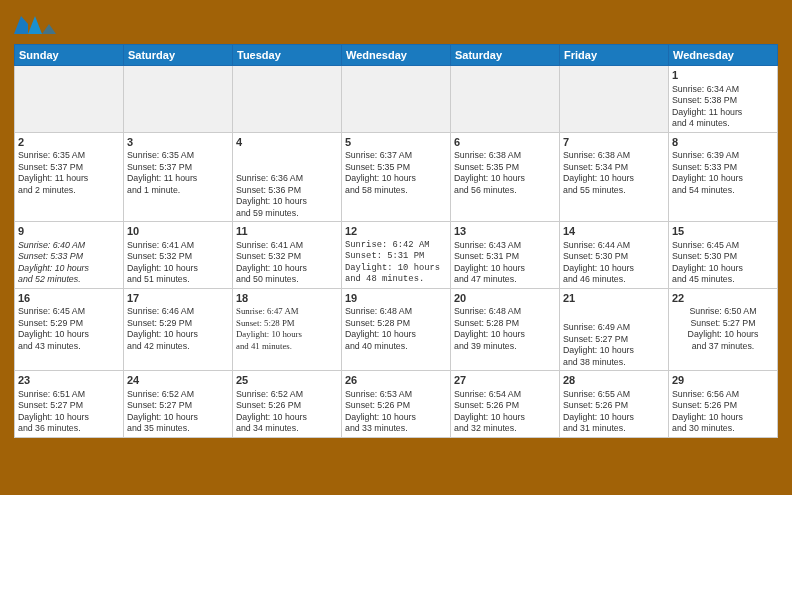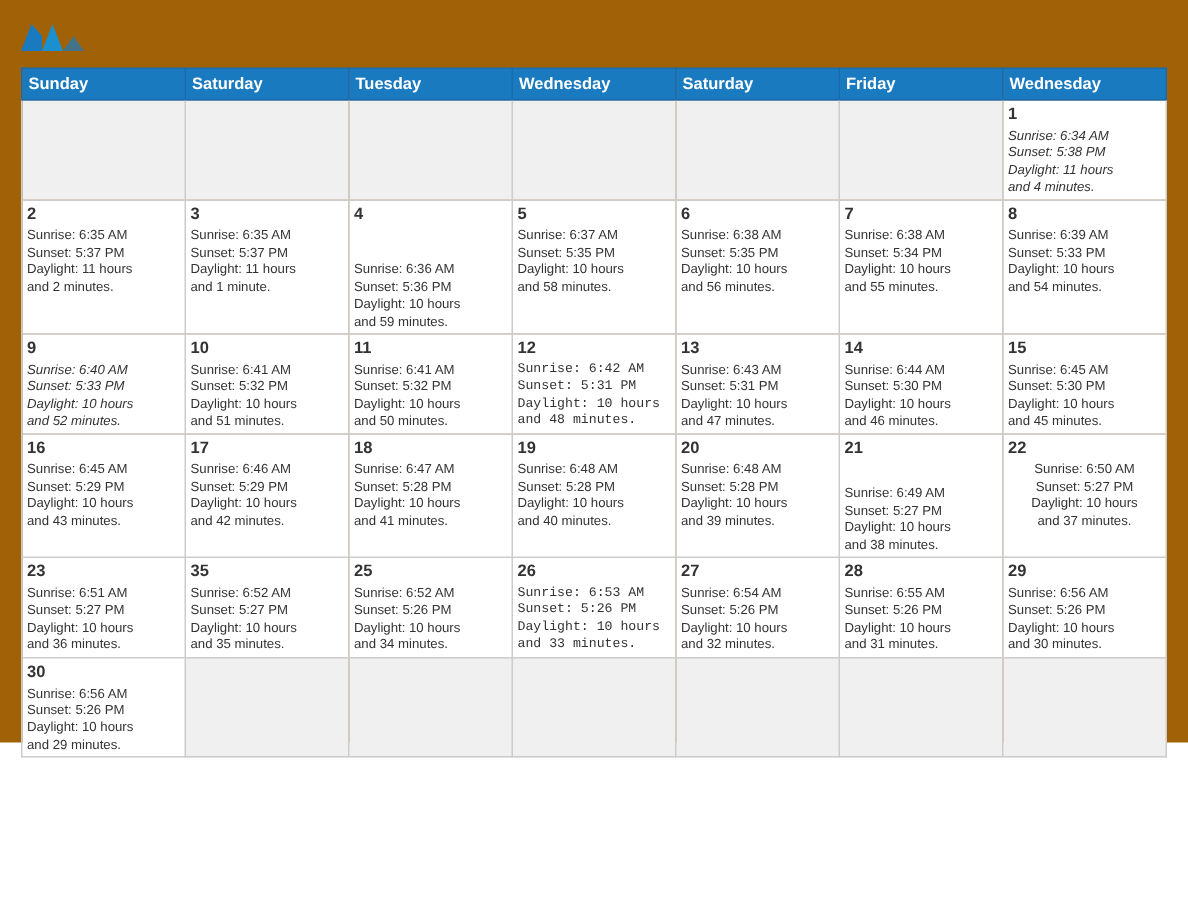--- a/index.html
+++ b/index.html
@@ -121,21 +121,21 @@
     <tbody id="calendar-body">
     <tr>
           <td class="empty"></td>
           <td class="empty"></td>
           <td class="empty"></td>
           <td class="empty"></td>
           <td class="empty"></td>
           <td class="empty"></td>
           <td>
             <span class="day-num">1</span>
-            <div class="day-info" style="white-space: pre-line; font-style: italic;">Sunrise: 6:34 AM
+            <div class="day-info" style="white-space: pre-line;">Sunrise: 6:34 AM
 Sunset: 5:38 PM
 Daylight: 11 hours
 and 4 minutes.</div>
           </td>
         </tr>
         <tr>
           <td>
             <span class="day-num">2</span>
             <div class="day-info" style="white-space: pre-line;">Sunrise: 6:35 AM
 Sunset: 5:37 PM
@@ -246,21 +246,21 @@
           </td>
           <td>
             <span class="day-num">17</span>
             <div class="day-info" style="white-space: pre-line;">Sunrise: 6:46 AM
 Sunset: 5:29 PM
 Daylight: 10 hours
 and 42 minutes.</div>
           </td>
           <td>
             <span class="day-num">18</span>
-            <div class="day-info" style="white-space: pre-line;">Sunrise: 6:47 AM
+            <div class="day-info" style="white-space: pre-line; font-family: Liberation Serif, serif;">Sunrise: 6:47 AM
 Sunset: 5:28 PM
 Daylight: 10 hours
 and 41 minutes.</div>
           </td>
           <td>
             <span class="day-num">19</span>
             <div class="day-info" style="white-space: pre-line;">Sunrise: 6:48 AM
 Sunset: 5:28 PM
 Daylight: 10 hours
 and 40 minutes.</div>
@@ -289,36 +289,36 @@
         </tr>
         <tr>
           <td>
             <span class="day-num">23</span>
             <div class="day-info" style="white-space: pre-line;">Sunrise: 6:51 AM
 Sunset: 5:27 PM
 Daylight: 10 hours
 and 36 minutes.</div>
           </td>
           <td>
-            <span class="day-num">35</span>
+            <span class="day-num">24</span>
             <div class="day-info" style="white-space: pre-line;">Sunrise: 6:52 AM
 Sunset: 5:27 PM
 Daylight: 10 hours
 and 35 minutes.</div>
           </td>
           <td>
             <span class="day-num">25</span>
             <div class="day-info" style="white-space: pre-line;">Sunrise: 6:52 AM
 Sunset: 5:26 PM
 Daylight: 10 hours
 and 34 minutes.</div>
           </td>
           <td>
             <span class="day-num">26</span>
-            <div class="day-info" style="white-space: pre-line; font-family: Liberation Mono, monospace;">Sunrise: 6:53 AM
+            <div class="day-info" style="white-space: pre-line;">Sunrise: 6:53 AM
 Sunset: 5:26 PM
 Daylight: 10 hours
 and 33 minutes.</div>
           </td>
           <td>
             <span class="day-num">27</span>
             <div class="day-info" style="white-space: pre-line;">Sunrise: 6:54 AM
 Sunset: 5:26 PM
 Daylight: 10 hours
 and 32 minutes.</div>
@@ -330,31 +330,16 @@
 Daylight: 10 hours
 and 31 minutes.</div>
           </td>
           <td>
             <span class="day-num">29</span>
             <div class="day-info" style="white-space: pre-line;">Sunrise: 6:56 AM
 Sunset: 5:26 PM
 Daylight: 10 hours
 and 30 minutes.</div>
           </td>
-        </tr>
-        <tr class="last-row">
-          <td>
-            <span class="day-num">30</span>
-            <div class="day-info" style="white-space: pre-line;">Sunrise: 6:56 AM
-Sunset: 5:26 PM
-Daylight: 10 hours
-and 29 minutes.</div>
-          </td>
-          <td class="empty"></td>
-          <td class="empty"></td>
-          <td class="empty"></td>
-          <td class="empty"></td>
-          <td class="empty"></td>
-          <td class="empty"></td>
         </tr>
       </tbody>
   </table>
 </div>
 
 </body></html>

